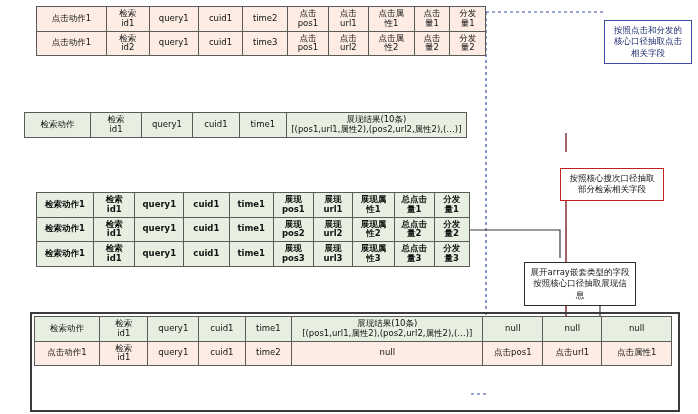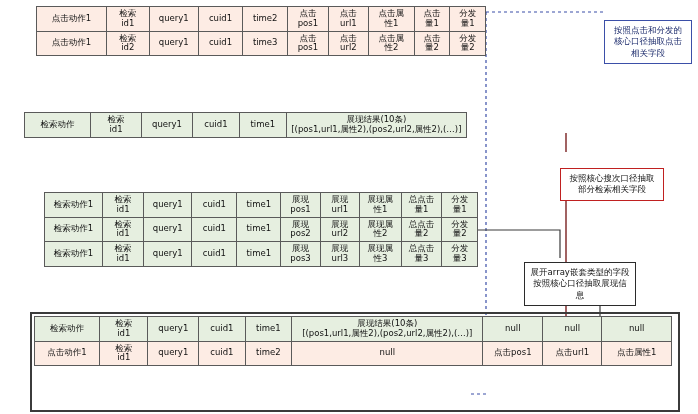--- a/index.html
+++ b/index.html
@@ -105,21 +105,21 @@
     <td style="width:42px">time1</td>
     <td class="wide-left" style="width:190px">展现结果(10条)<br>[(pos1,url1,属性2),(pos2,url2,属性2),(…)]</td>
   </tr>
 </tbody>
   </table>
 
 <div class="note red" style="left:520px;top:168px;width:92px;margin-left:40px;">
   <span>按照核心搜次口径抽取部分检索相关字段</span>
 </div>
 
-<table class="tbl green" style="left:44px;top:192px;width:434px;">
+<table class="tbl green" style="left:36px;top:192px;width:434px;font-weight:bold;">
   <tbody>
       <tr>
     <td style="width:62px">检索动作1</td>
     <td style="width:40px">检索<br>id1</td>
     <td style="width:44px">query1</td>
     <td style="width:42px">cuid1</td>
     <td style="width:40px">time1</td>
     <td style="width:36px">展现<br>pos1</td>
     <td style="width:36px">展现<br>url1</td>
     <td style="width:42px">展现属<br>性1</td>

